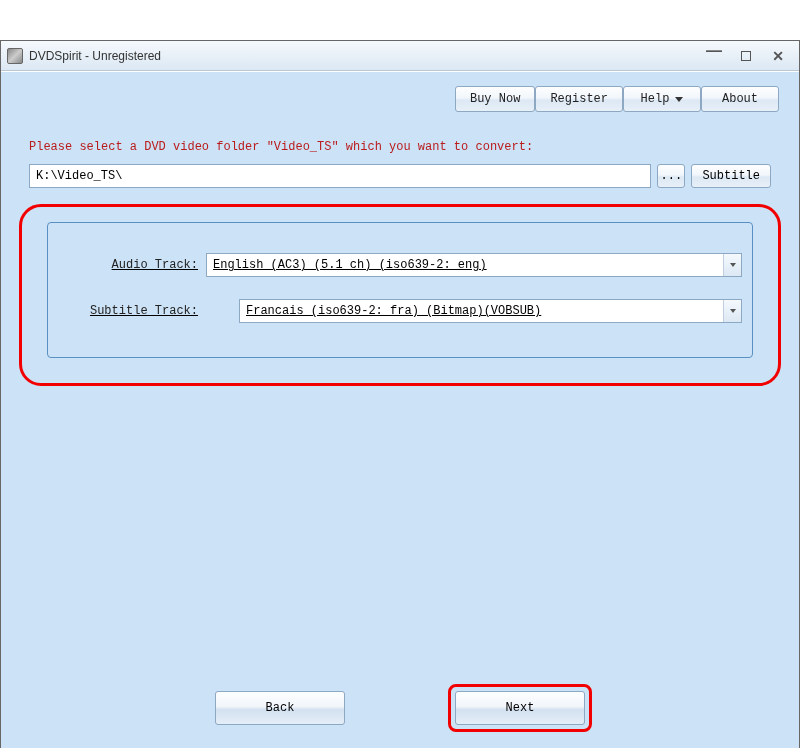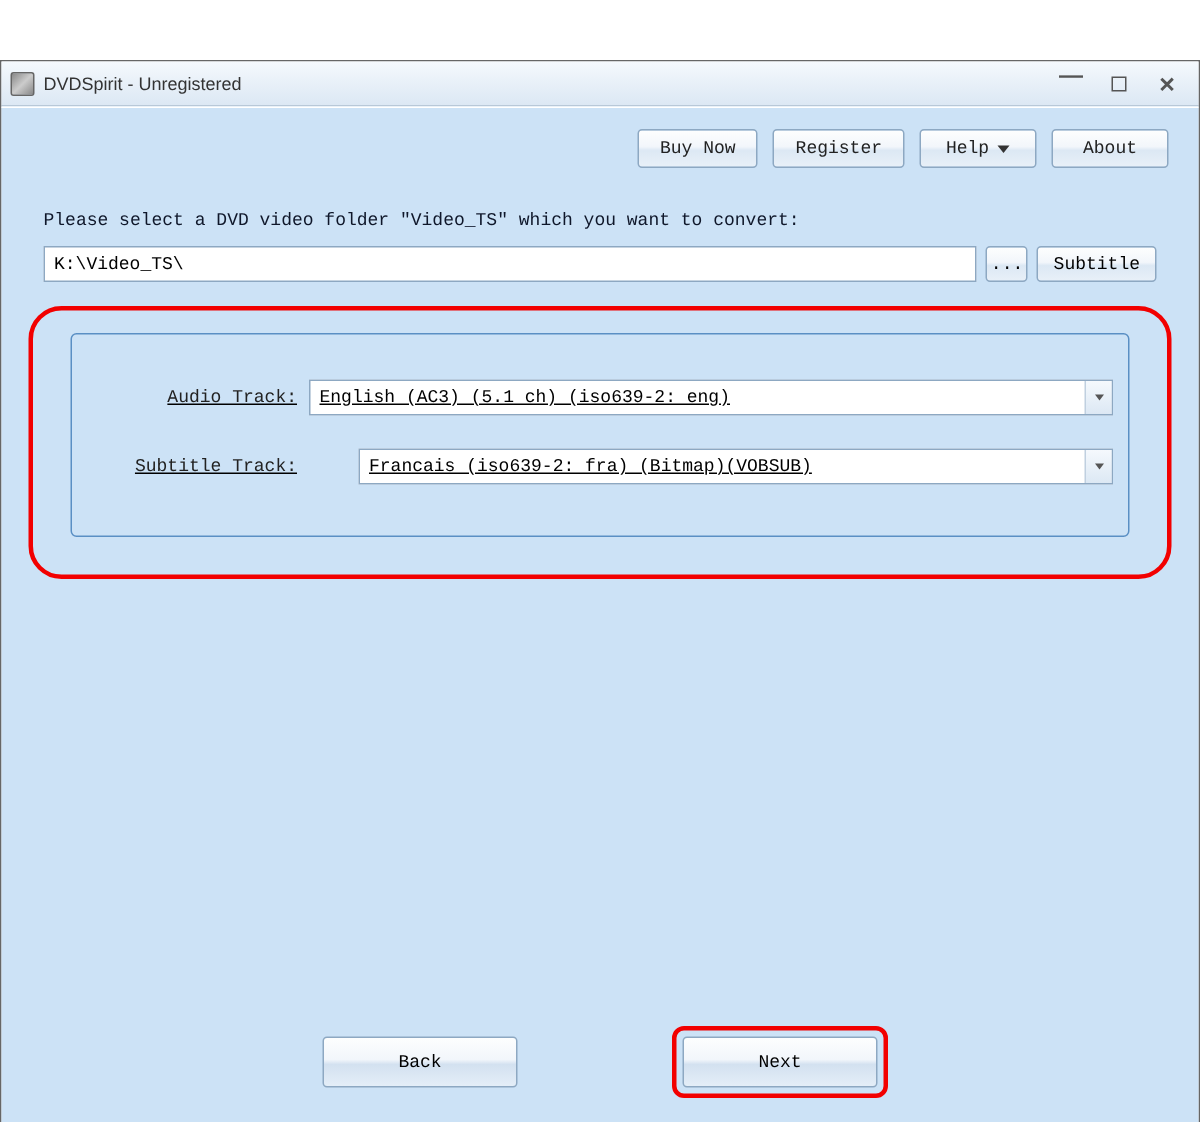--- a/index.html
+++ b/index.html
@@ -71,21 +71,20 @@
       top: 30px;
       left: 0;
       right: 0;
       bottom: 0;
       background: #cce2f6;
       border-top: 1px solid #fff;
     }
     .toolbar {
       display: flex;
       justify-content: flex-end;
-      gap: 10px;
       padding: 14px 20px 8px 20px;
     }
     .btn {
       background: linear-gradient(to bottom, #fdfefe 0%, #f2f6fb 45%, #dce8f4 55%, #e8f0f8 100%);
       border: 1px solid #8da8c2;
       border-radius: 3px;
       padding: 5px 14px;
       font-family: "Courier New", monospace;
       font-size: 12px;
       color: #222;
@@ -100,21 +99,21 @@
     .triangle-down {
       width: 0; height: 0;
       border-left: 4px solid transparent;
       border-right: 4px solid transparent;
       border-top: 5px solid #333;
     }
     .main {
       padding: 20px 28px;
     }
     .prompt {
-      color: #0f172a;
+      color: #b91c1c;
       margin-bottom: 10px;
       font-family: "Courier New", monospace;
     }
     .path-row {
       display: flex;
       gap: 6px;
       align-items: center;
       margin-bottom: 34px;
     }
     .path-input {

